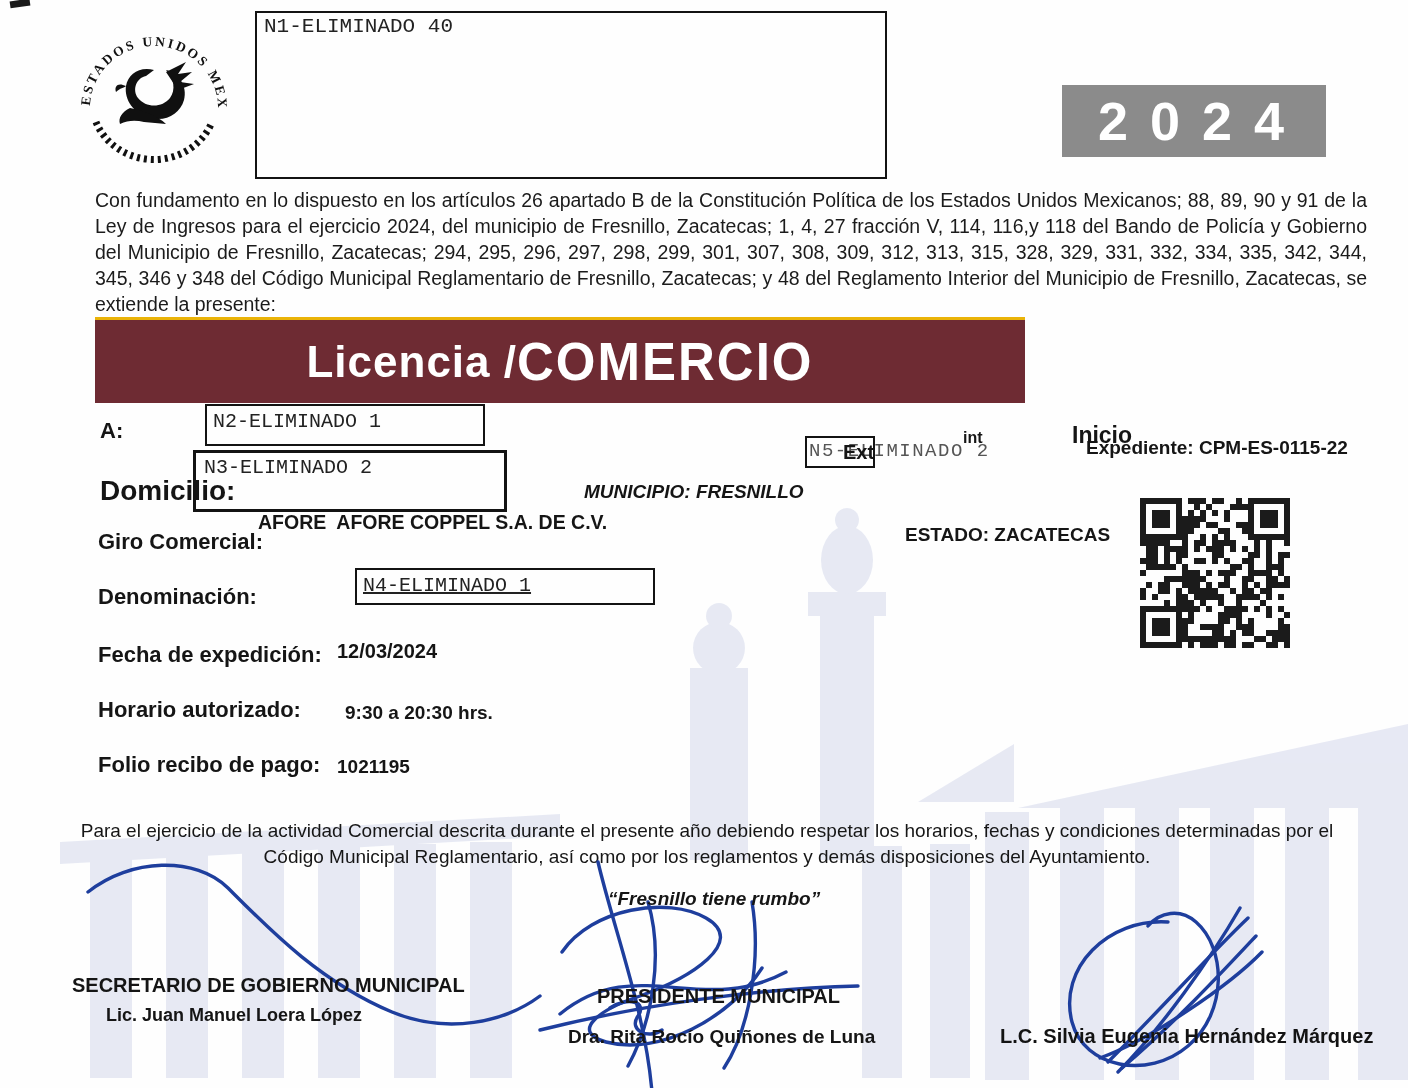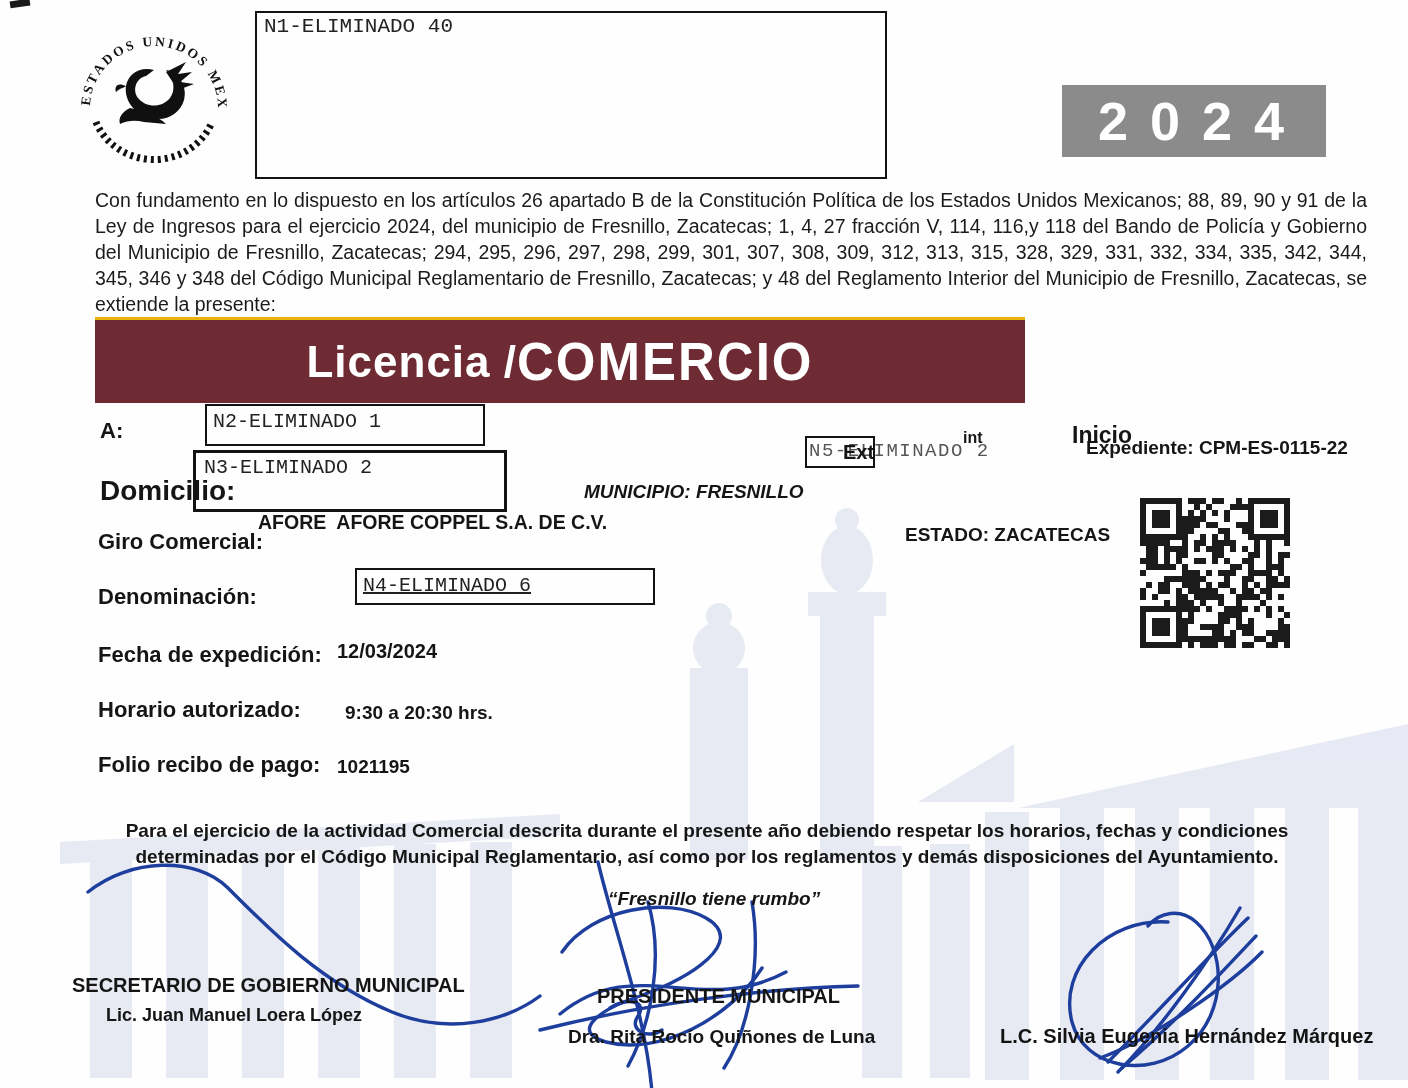--- a/index.html
+++ b/index.html
@@ -9,21 +9,21 @@
   .lbl{font-weight:bold;color:#151515;}
   .mono{font-family:"Liberation Mono","DejaVu Sans Mono",monospace;color:#222;}
   .rbox{border:2px solid #131313;background:transparent;}
   .banner{background:#6e2b33;border-top:3px solid #eab308;display:flex;align-items:center;justify-content:center;color:#fff;}
   .banner .t1{font-size:44px;font-weight:bold;letter-spacing:1px;}
   .banner .t2{font-size:51px;font-weight:800;letter-spacing:2px;transform:scaleY(1.04);}
   .foliobox{background:#d9dbe4;}
   .yearbadge{background:#8b8b8b;color:#fff;display:flex;align-items:center;justify-content:center;
              font-size:54px;font-weight:800;letter-spacing:22px;text-indent:16px;}
   .para{font-size:19.5px;line-height:1.33;text-align:justify;color:#1b1b1b;}
-  .fpara{font-size:19px;line-height:1.35;text-align:center;color:#161616;font-weight:700;}
+  .fpara{font-size:19px;line-height:1.35;text-align:center;color:#161616;font-weight:400;}
   svg{display:block;}
   .sig path{fill:none;stroke:#1e3e9d;stroke-width:3.4;stroke-linecap:round;}
 </style>
 </head>
 <body>
 
 <div class="page">
 
   <svg class="abs" style="left:0;top:0;" width="1408" height="1088">
     <g fill="#c8cee6" opacity="0.42">
@@ -105,21 +105,21 @@
     <div class="mono" style="font-size:20px;padding:3px 8px;">N3-ELIMINADO 2</div>
   </div>
   <div class="abs lbl" style="left:584px;top:481px;font-size:19px;font-style:italic;">MUNICIPIO: FRESNILLO</div>
   <div class="abs lbl" style="left:905px;top:485px;font-size:19px;margin-top:39px;">ESTADO: ZACATECAS</div>
 
   <div class="abs lbl" style="left:98px;top:529px;font-size:22px;">Giro Comercial:</div>
   <div class="abs lbl" style="left:258px;top:511px;font-size:19.5px;white-space:pre;">AFORE  AFORE COPPEL S.A. DE C.V.</div>
 
   <div class="abs lbl" style="left:98px;top:584px;font-size:22px;">Denominación:</div>
   <div class="abs rbox" style="left:355px;top:568px;width:296px;height:33px;">
-    <div class="mono" style="font-size:20px;padding:4px 6px;text-decoration:underline;">N4-ELIMINADO 6</div>
+    <div class="mono" style="font-size:20px;padding:4px 6px;text-decoration:underline;">N4-ELIMINADO 1</div>
   </div>
 
   <div class="abs" style="left:1140px;top:498px;width:150px;height:150px;">
     <svg id="qr-svg" width="150" height="150">
         <rect x="0" y="0" width="6" height="6" fill="#1b1b1b"></rect>
         <rect x="6" y="0" width="6" height="6" fill="#1b1b1b"></rect>
         <rect x="12" y="0" width="6" height="6" fill="#1b1b1b"></rect>
         <rect x="18" y="0" width="6" height="6" fill="#1b1b1b"></rect>
         <rect x="24" y="0" width="6" height="6" fill="#1b1b1b"></rect>
         <rect x="30" y="0" width="6" height="6" fill="#1b1b1b"></rect>

